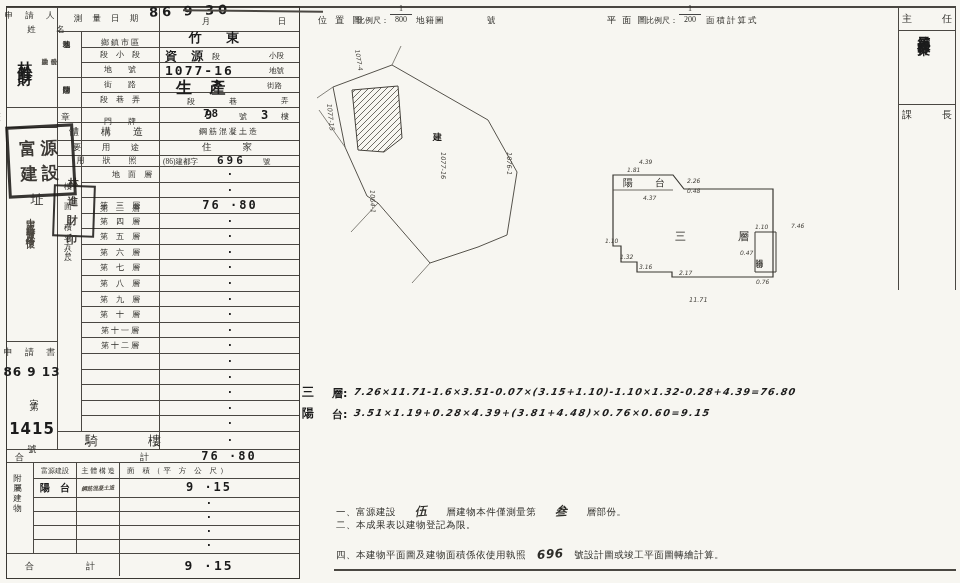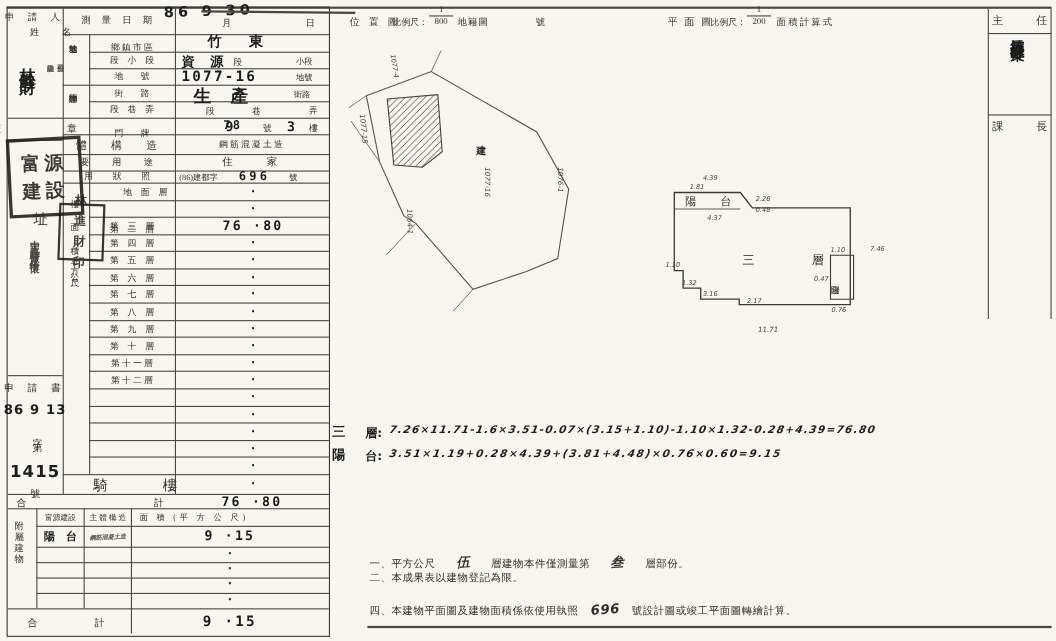--- a/index.html
+++ b/index.html
@@ -254,21 +254,21 @@
   </svg>
 
   <div class="p hw" style="left:302px;top:384px;font-size:12px">三</div>
   <div class="p hw" style="left:332px;top:386px;font-size:11px">層:</div>
   <div class="p hw" style="left:354px;top:386px;width:520px;font-size:9.5px;font-style:italic;letter-spacing:1.2px;transform:skewX(-10deg);white-space:nowrap">7.26×11.71-1.6×3.51-0.07×(3.15+1.10)-1.10×1.32-0.28+4.39=76.80</div>
   <div class="p hw" style="left:302px;top:405px;font-size:12px">陽</div>
   <div class="p hw" style="left:332px;top:407px;font-size:11px">台:</div>
   <div class="p hw" style="left:354px;top:407px;width:520px;font-size:9.5px;font-style:italic;letter-spacing:1.6px;transform:skewX(-10deg);white-space:nowrap">3.51×1.19+0.28×4.39+(3.81+4.48)×0.76×0.60=9.15</div>
 
   <div class="p note print" style="left:336px;top:503px">
-    <span>一、平方公尺</span>
+    <span>一、富源建設</span>
     <span class="hwspan" style="margin:0 16px">伍</span>
     <span>層建物本件僅測量第</span>
     <span class="hwspan" style="margin:0 16px">叁</span>
     <span>層部份。</span>
   </div>
   <div class="p note print" style="left:336px;top:519px">二、本成果表以建物登記為限。</div>
   <div class="p note print" style="left:336px;top:547px">
     <span>四、本建物平面圖及建物面積係依使用執照</span>
     <span class="hwspan" style="margin:0 8px">696</span>
     <span>號設計圖或竣工平面圖轉繪計算。</span>

